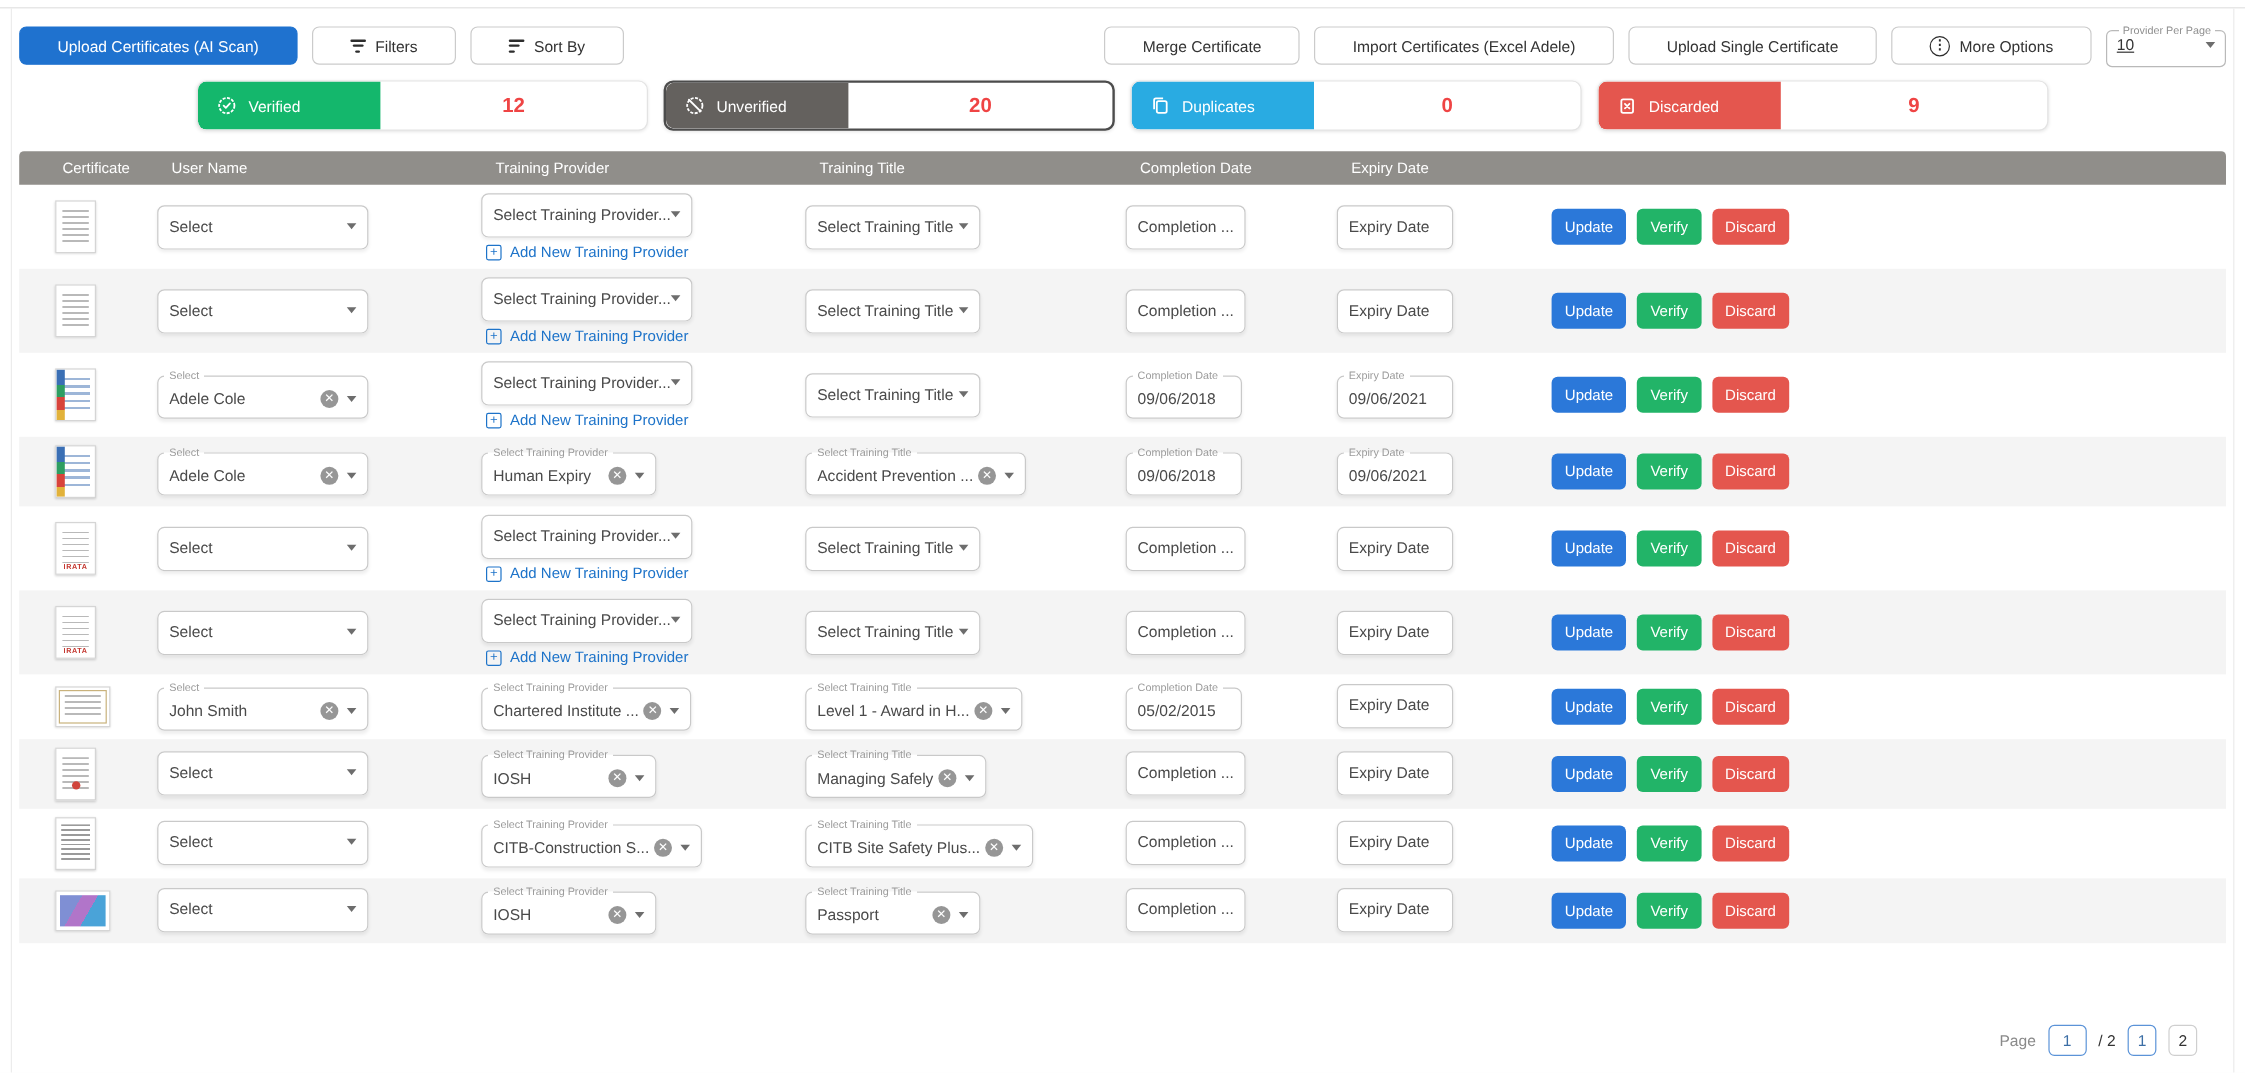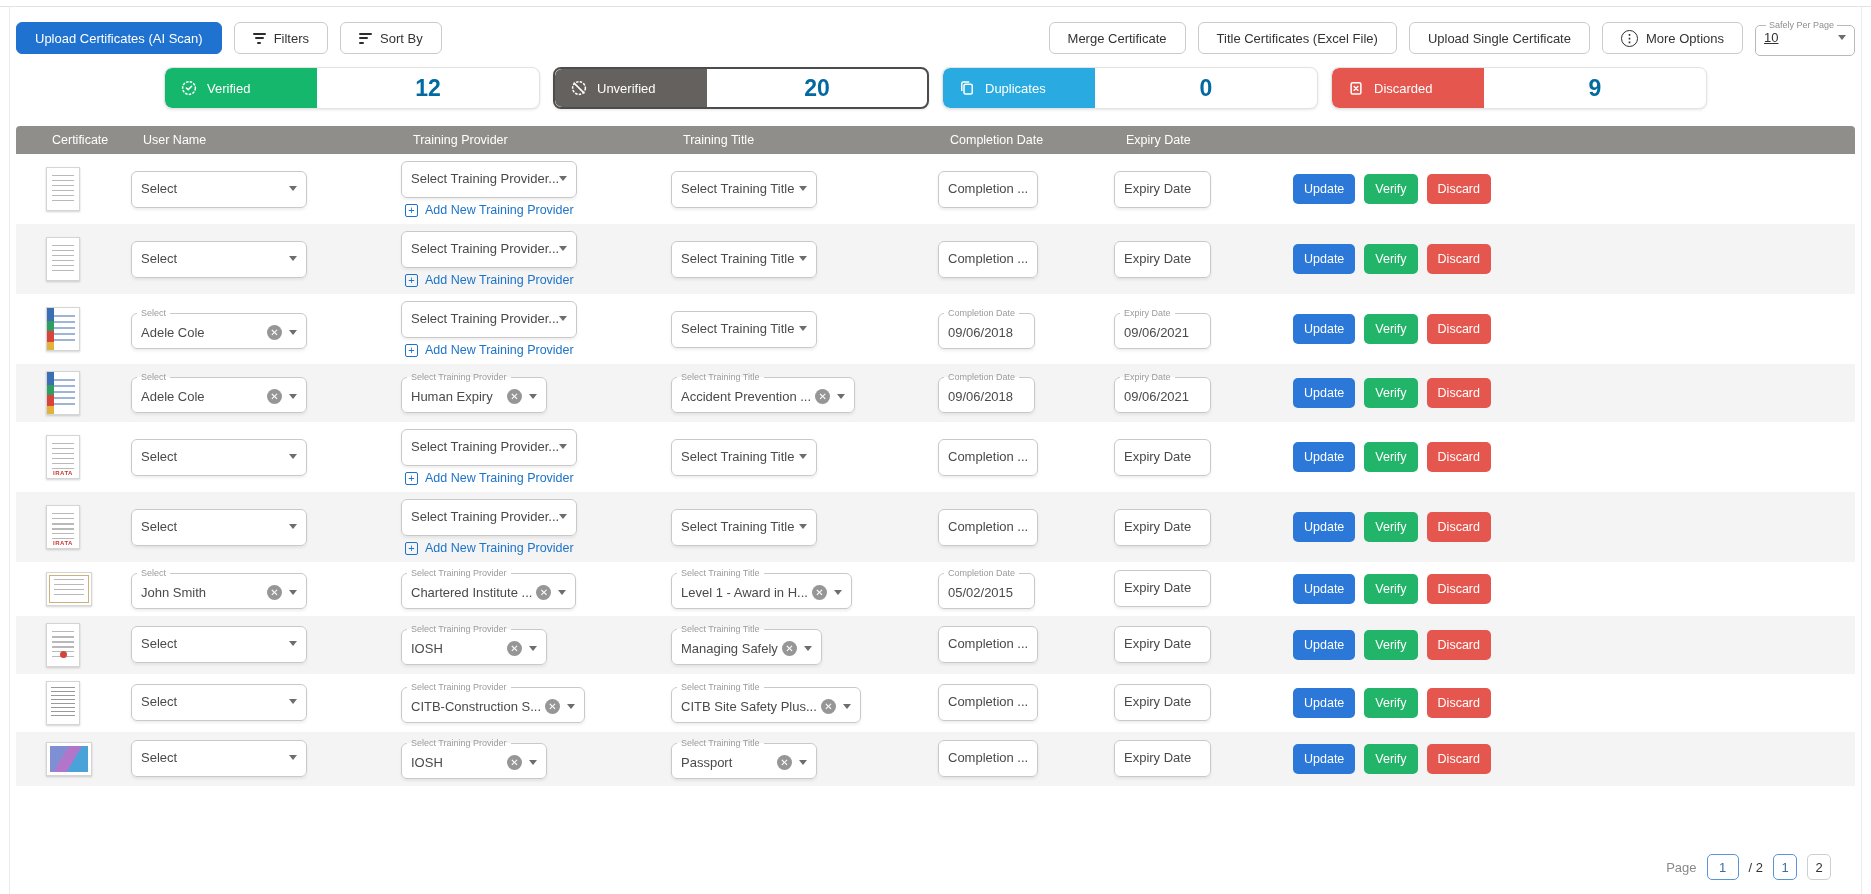--- a/index.html
+++ b/index.html
@@ -8,21 +8,21 @@
   .topline { height:7px; border-bottom:1px solid #e2e2e2; }
   .frame { position:absolute; top:7px; bottom:0; left:9px; right:9px;
            border-left:1px solid #ececec; border-right:1px solid #ececec;
            display:flex; flex-direction:column; padding:0 6px; }
 
   
   .toolbar { display:flex; align-items:center; margin-top:13px; }
   .toolbar-left { display:flex; gap:12px; }
   .toolbar-right { display:flex; gap:12px; margin-left:auto; align-items:center; }
   .btn { background:#fff; border:1px solid #cbcbcb; border-radius:6px; height:32px;
-         padding:0 18px; font-size:13px; color:#333; display:inline-flex; align-items:center;
+         padding:0 31px; font-size:13px; color:#333; display:inline-flex; align-items:center;
          gap:8px; cursor:pointer; font-family:inherit; white-space:nowrap; }
   .btn-primary { background:#1f72cf; border-color:#1f72cf; color:#fff; }
   .bars { display:inline-flex; flex-direction:column; gap:2.5px; }
   .bars i { display:block; height:2px; background:#2d2d2d; border-radius:1px; }
   .filter-bars i:nth-child(1){width:13px} .filter-bars i:nth-child(2){width:9px;margin:0 auto}
   .filter-bars i:nth-child(3){width:4px;margin:0 auto}
   .sort-bars i:nth-child(1){width:13px} .sort-bars i:nth-child(2){width:9px} .sort-bars i:nth-child(3){width:5px}
   .circle-icon { width:17px; height:17px; border:1.5px solid #2d2d2d; border-radius:50%;
                  display:inline-flex; align-items:center; justify-content:center;
                  font-size:11px; font-weight:bold; color:#2d2d2d; line-height:1; }
@@ -35,21 +35,21 @@
 
   
   .cards { display:flex; gap:13px; margin-top:11px;justify-content:center; }
   .card { width:376px; height:42px; border:1px solid #e3e3e3; border-radius:8px;
           box-shadow:0 1px 3px rgba(0,0,0,.10); display:flex; overflow:hidden;
           background:#fff; cursor:pointer; }
   .card.selected { border:2px solid #4c4c4c; }
   .card-label { width:152px; flex:none; display:flex; align-items:center; gap:9px;
                 padding-left:15px; color:#fff; font-size:13px; border-radius:7px 0 0 7px; }
   .card-count { flex:1; display:flex; align-items:center; justify-content:center;
-                font-size:23px; font-weight:bold; color:#0369a1; }
+                font-size:17px; font-weight:bold; color:#ef4444; }
   .card-icon { display:inline-flex; }
 
   
   .tbl { margin-top:17px; }
   .thead { display:grid; grid-template-columns:91px 270px 270px 267px 176px 179px 1fr;
            background:#908e8a; color:#fff; font-size:12.5px; height:28px;
            align-items:center; padding-left:36px; border-radius:4px 4px 0 0; }
   .trow { display:grid; grid-template-columns:91px 270px 270px 267px 176px 179px 1fr;
           align-items:center; padding:7px 0 7px 24px; min-height:48px; }
   .trow.zebra { background:#f4f4f4; }
@@ -142,28 +142,28 @@
           <span class="bars sort-bars">
               <i></i>
               <i></i>
               <i></i>
             </span>
           <span>Sort By</span>
         </button>
       </div>
       <div class="toolbar-right">
         <button class="btn">Merge Certificate</button>
-        <button class="btn">Title Certificates (Excel File)</button>
+        <button class="btn">Import Certificates (Excel Adele)</button>
         <button class="btn">Upload Single Certificate</button>
         <button class="btn">
           <span class="circle-icon">⋮</span>
           <span>More Options</span>
         </button>
         <fieldset class="rpp">
-          <legend>Safely Per Page</legend>
+          <legend>Provider Per Page</legend>
           <div class="rpp-inner">
             <span>10</span>
             <span class="caret"></span>
           </div>
         </fieldset>
       </div>
     </div>
 
     <div class="cards" id="cards">
       <div class="card">

